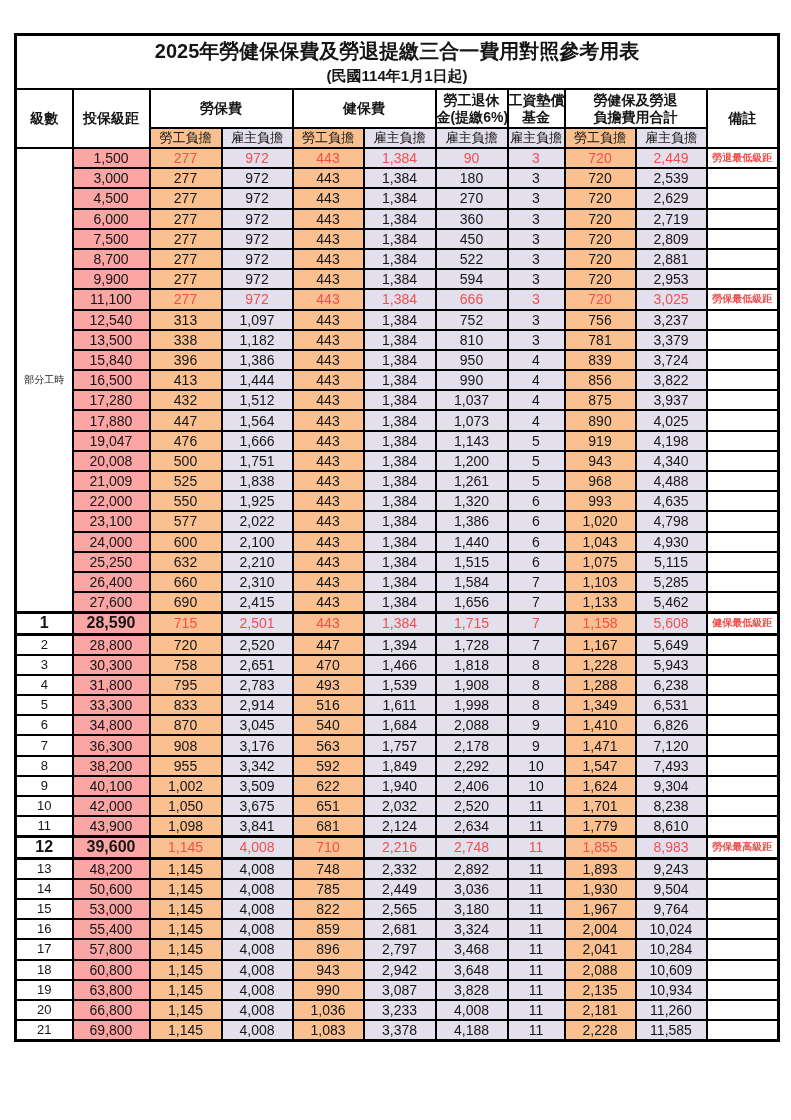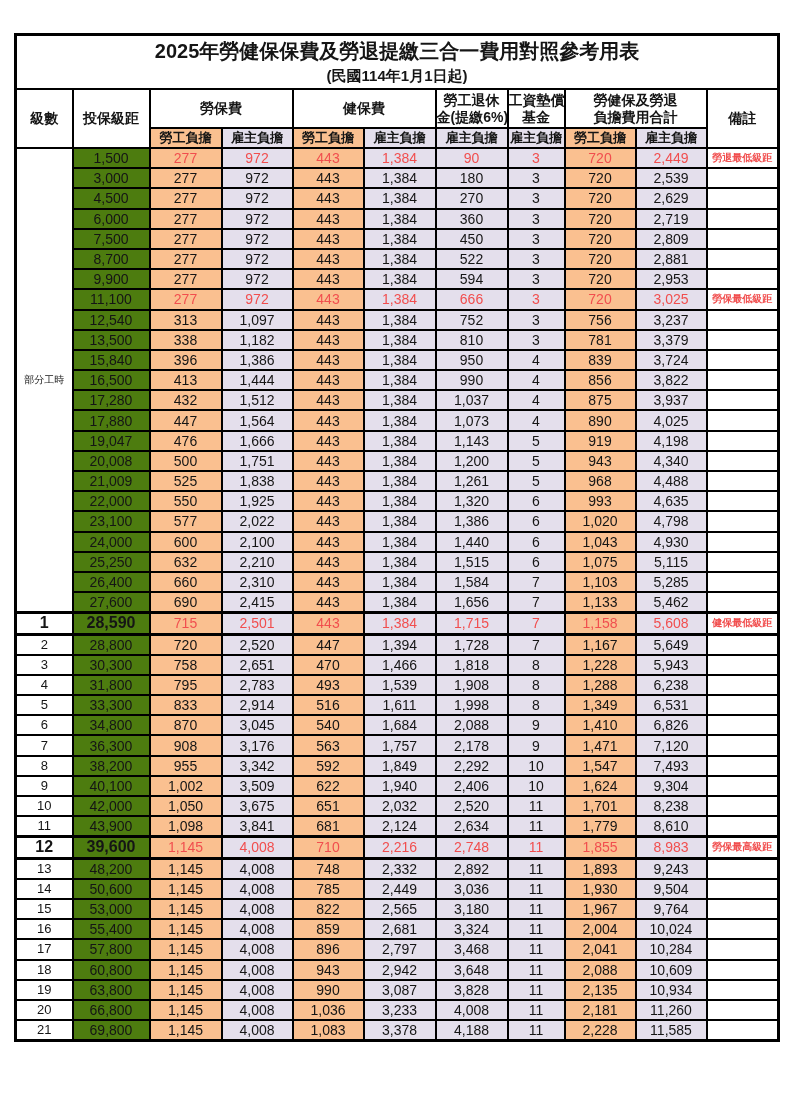--- a/index.html
+++ b/index.html
@@ -28,30 +28,30 @@
     vertical-align:middle;
     overflow:hidden;
     white-space:nowrap;
   }
   
   .title-cell{height:52px;border-bottom:2px solid var(--grid);}
   .title{font-size:20px;font-weight:bold;line-height:28px;}
   .subtitle{font-size:15px;font-weight:bold;line-height:22px;}
   
   .head-main th{height:37px;font-size:14px;font-weight:bold;line-height:17px;background:#fff;}
-  .head-sub th{height:17px;font-size:13px;font-weight:bold;background:#fff;text-align:center;}
+  .head-sub th{height:17px;font-size:13px;font-weight:normal;background:#fff;text-align:center;}
   .head-sub th.emp{background:var(--emp-bg);}
   .head-sub th.er{background:var(--er-bg);}
   
   tbody td{height:18.2px;font-size:14px;line-height:18px;}
   td.val.emp{background:var(--emp-bg);}
   td.val.er{background:var(--er-bg);}
   td.level-cell{background:#fff;font-size:13px;}
   td.part-time{font-size:10px;letter-spacing:0;}
-  td.bracket-cell{background:#4d7c0f;font-size:14px;}
+  td.bracket-cell{background:#fca5a5;font-size:14px;}
   td.remark-cell{background:#fff;font-size:10px;font-weight:bold;color:var(--red);}
   tr.red-row td.val{color:var(--red);}
   tr.hl td{border-top:3px solid var(--grid);border-bottom:3px solid var(--grid);}
   tr.hl td.bracket-cell,tr.hl td.level-cell{font-weight:bold;font-size:16px;}
 </style>
 </head>
 <body>
 
 <table>
   <colgroup>

